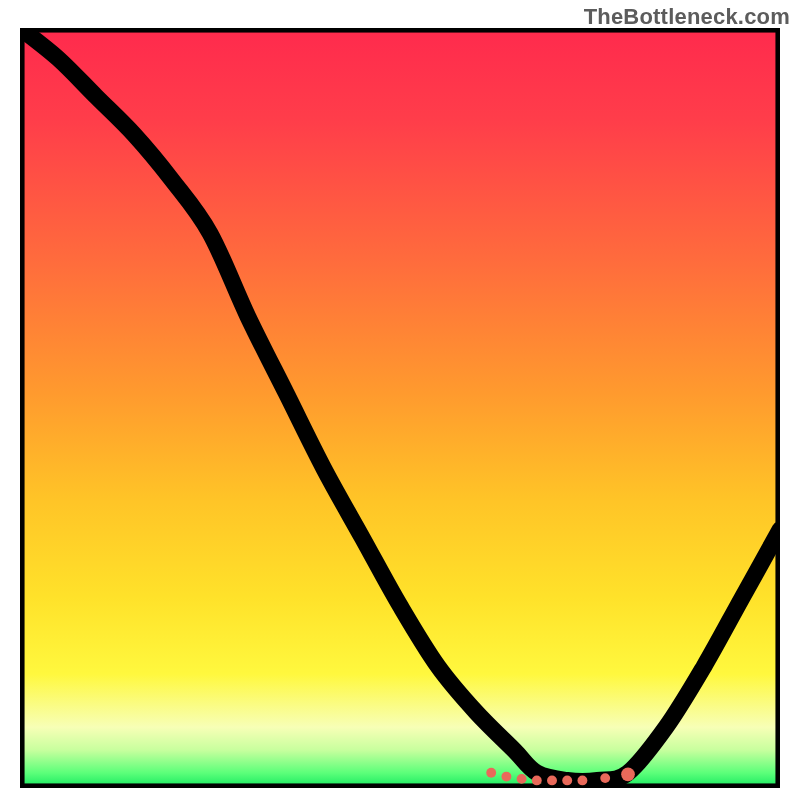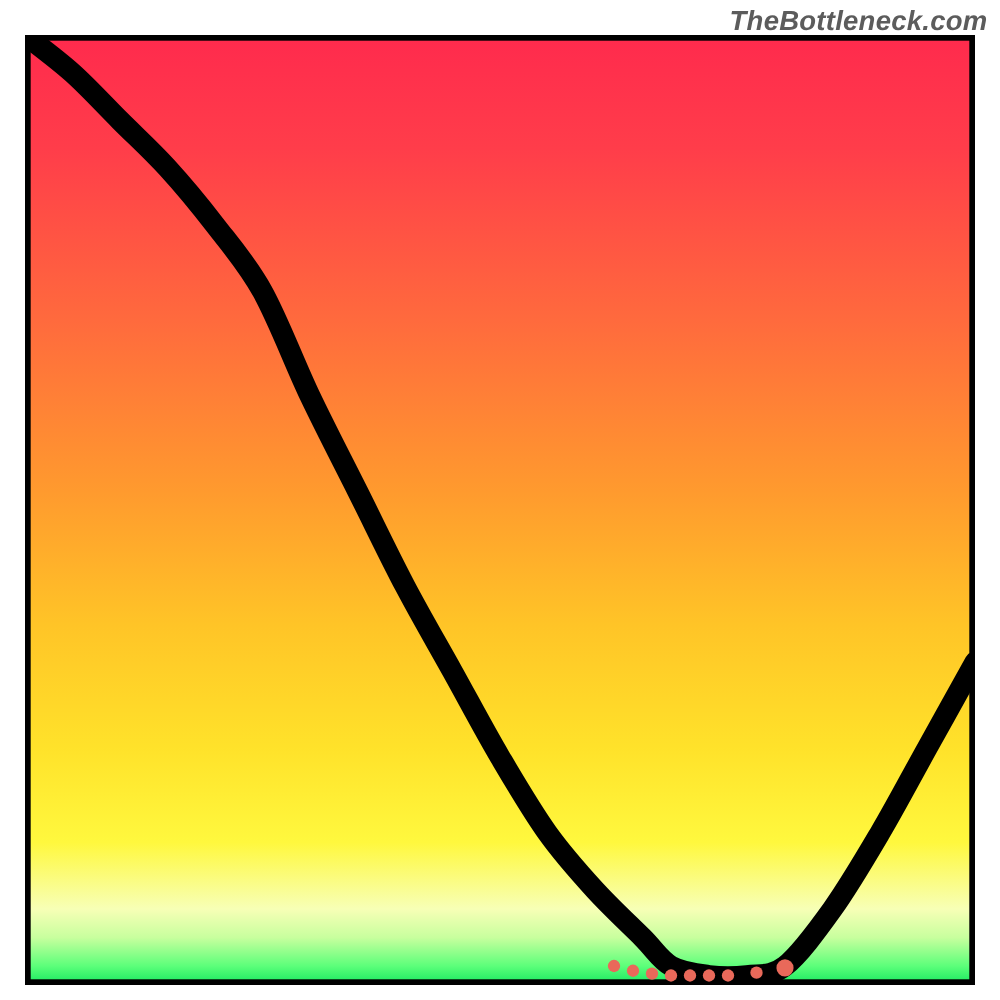--- a/index.html
+++ b/index.html
@@ -8,21 +8,20 @@
     width: 800px;
     height: 800px;
     background: #ffffff;
     font-family: Arial, Helvetica, sans-serif;
     overflow: hidden;
   }
   .wrap {
     position: relative;
     width: 800px;
     height: 712px;
-    font-style: italic;
   }
   .watermark {
     position: absolute;
     top: 4px;
     right: 10px;
     font-size: 22px;
     font-weight: 600;
     color: #5c5c5c;
     letter-spacing: 0.2px;
     z-index: 5;

